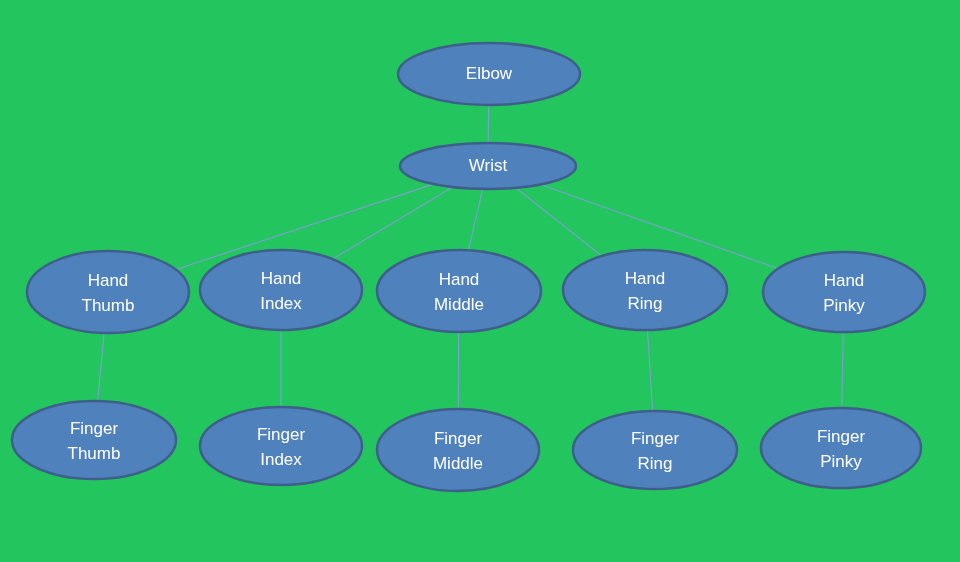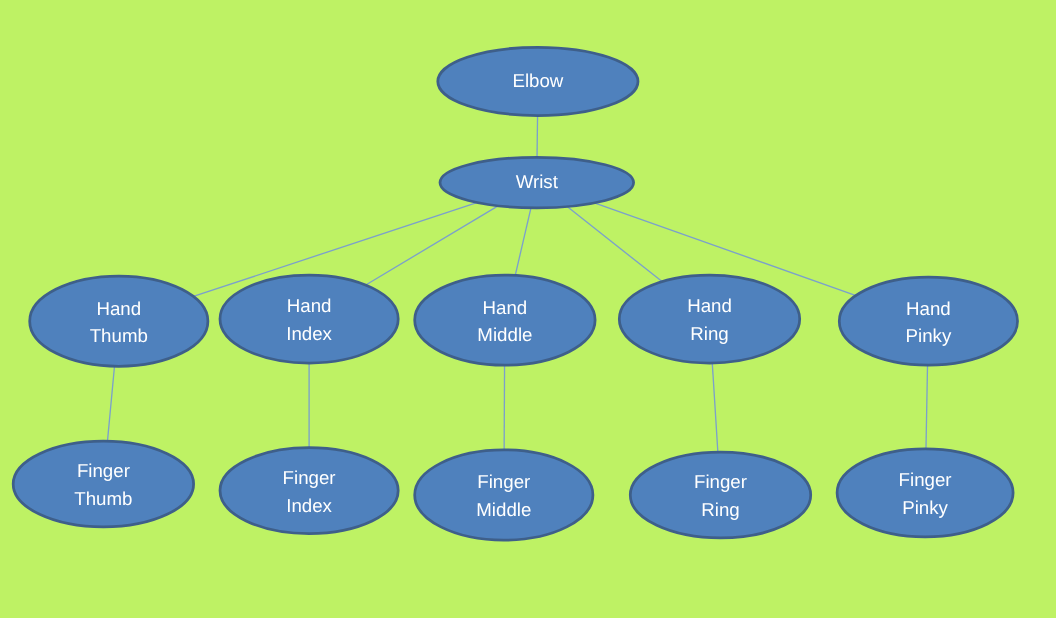--- a/index.html
+++ b/index.html
@@ -4,21 +4,21 @@
 <style>
   html, body {
     margin: 0;
     padding: 0;
     background: #ffffff;
   }
   .canvas {
     position: relative;
     width: 960px;
     height: 562px;
-    background: #bef264;
+    background: #22c55e;
     overflow: hidden;
   }
   svg text {
     font-family: "Liberation Sans", "DejaVu Sans", sans-serif;
     font-size: 17px;
   }
   .node-shape {
     stroke-width: 2.5;
   }
   .edge-line {

